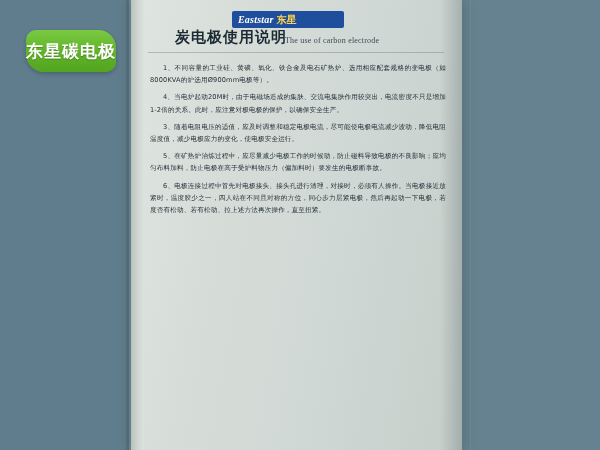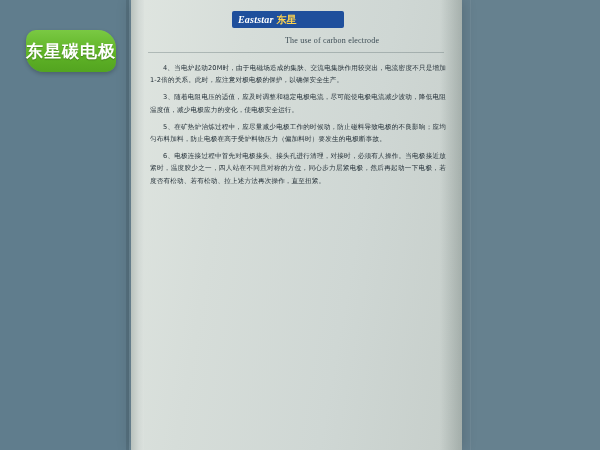--- a/index.html
+++ b/index.html
@@ -197,24 +197,26 @@
   <div class="sheet">
     <div class="sheet-fold"></div>
     <div class="sheet-right-shade"></div>
   </div>
 
   <div class="brand-mark">
     <span class="brand-mark-en">Eaststar</span>
     <span class="brand-mark-cn">东星</span>
   </div>
 
+  <div class="doc-title">炭电极使用说明</div>
   <div class="doc-subtitle">The use of carbon electrode</div>
   <div class="title-rule"></div>
 
   <div class="body-text">
+    <p class="para">1、不同容量的工业硅、黄磷、氧化、铁合金及电石矿热炉、选用相应配套规格的变电极（如8000KVA的炉选用Ø900mm电极等）。</p>
     <p class="para">4、当电炉起动20M时，由于电磁场造成的集肤、交流电集肤作用较突出，电流密度不只是增加1-2倍的关系。此时，应注意对极电极的保护，以确保安全生产。</p>
     <p class="para">3、随着电阻电压的适值，应及时调整和稳定电极电流，尽可能使电极电流减少波动，降低电阻温度值，减少电极应力的变化，使电极安全运行。</p>
     <p class="para">5、在矿热炉治炼过程中，应尽量减少电极工作的时候动，防止碰料导致电极的不良影响；应均匀布料加料，防止电极在高于受炉料物压力（偏加料时）要发生的电极断事故。</p>
     <p class="para">6、电极连接过程中首先对电极接头、接头孔进行清理，对接时，必须有人操作。当电极接近放紧时，温度胶少之一，四人站在不同且对称的方位，同心步力层紧电极，然后再起动一下电极，若度否有松动、若有松动、拉上述方法再次操作，直至扭紧。</p>
   </div>
 
   <div class="logo-badge">
     <span class="logo-badge-text">东星碳电极</span>
   </div>
 

